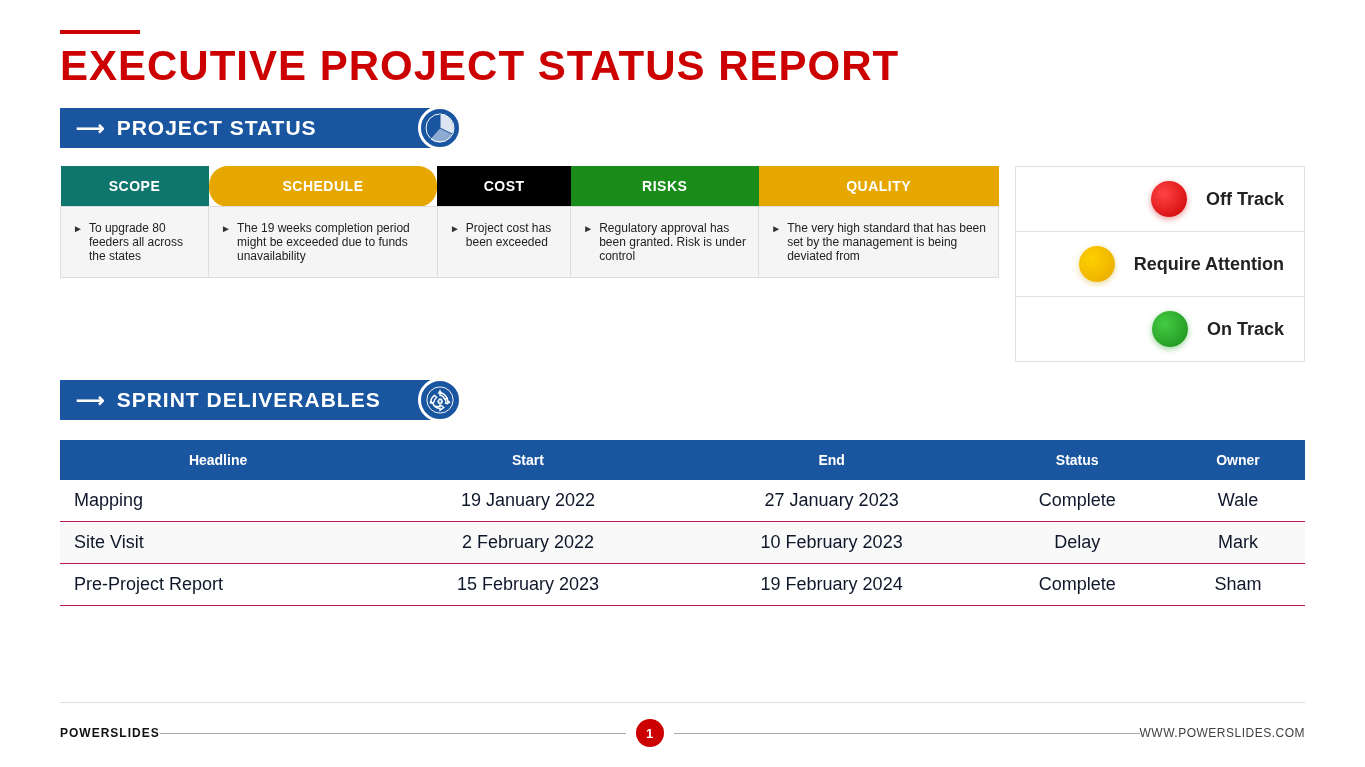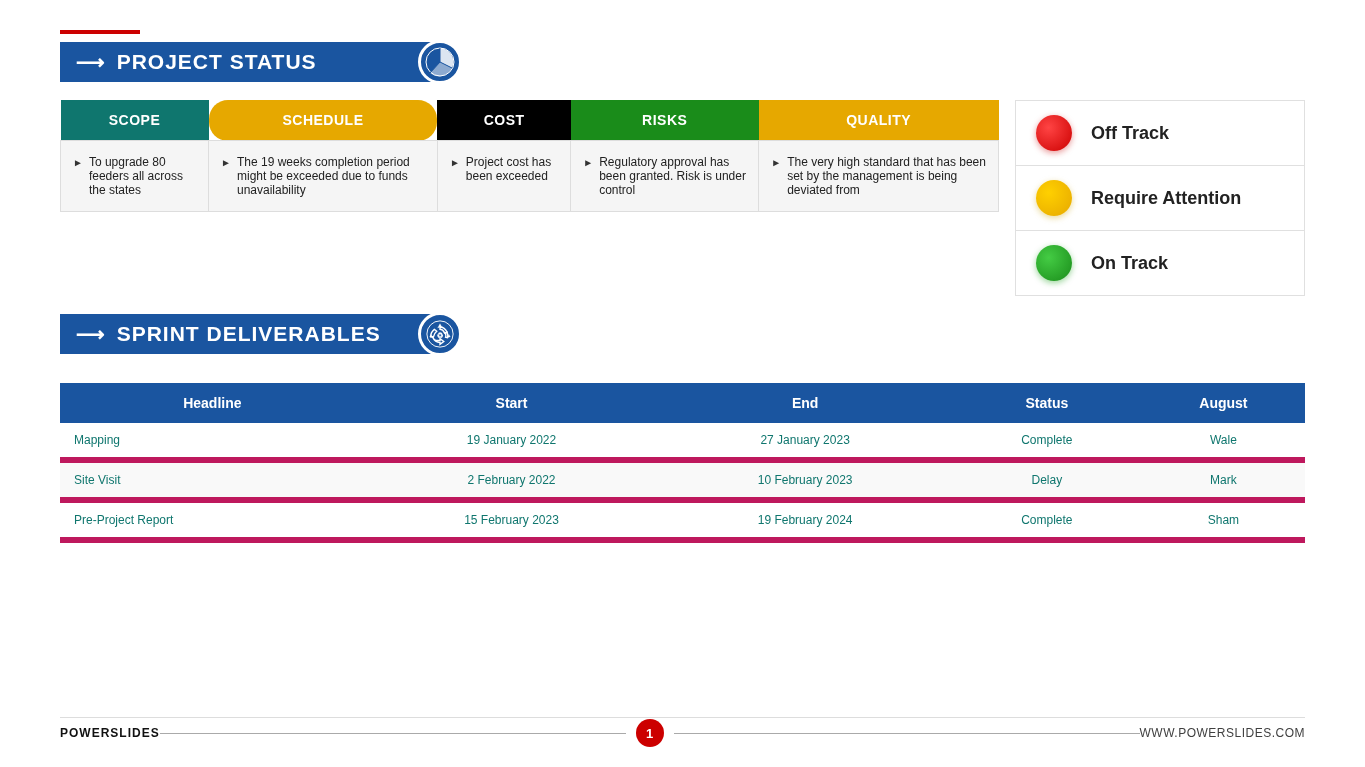--- a/index.html
+++ b/index.html
@@ -121,20 +121,21 @@
       width: 290px;
       border: 1px solid #e0e0e0;
       flex-shrink: 0;
     }
     .legend-item {
       display: flex;
       align-items: center;
       padding: 14px 20px;
       gap: 19px;
       border-bottom: 1px solid #e0e0e0;
+      justify-content: flex-end;
     }
     .legend-item:last-child { border-bottom: none; }
     .legend-dot {
       width: 36px;
       height: 36px;
       border-radius: 50%;
       flex-shrink: 0;
     }
     .dot-red { background: radial-gradient(circle at 35% 35%, #ff4444, #cc0000); box-shadow: 0 2px 6px rgba(200,0,0,0.4); }
     .dot-yellow { background: radial-gradient(circle at 35% 35%, #ffd000, #e6a800); box-shadow: 0 2px 6px rgba(200,160,0,0.4); }
@@ -142,44 +143,44 @@
     .legend-label {
       font-size: 18px;
       font-weight: 700;
       color: #222;
     }
     
     .sprint-section { flex: 1; }
     .deliverables-table {
       width: 100%;
       border-collapse: collapse;
-      margin-top: 11px;
+      margin-top: 2px;
     }
     .deliverables-table th {
       background: #1a55a0;
       color: white;
       font-size: 14px;
       font-weight: 700;
       padding: 12px 10px;
       text-align: center;
     }
     .deliverables-table td {
       padding: 10px 14px;
-      font-size: 12px;
-      color: #0f766e;
-      border-bottom: 6px solid #be185d;
+      font-size: 18px;
+      color: #0f172a;
+      border-bottom: 1px solid #be185d;
     }
     .deliverables-table tr:nth-child(even) td { background: #f9f9f9; }
     .deliverables-table td:not(:first-child) { text-align: center; }
     
     .footer {
       display: flex;
       align-items: center;
       justify-content: flex-end;
-      padding-top: 1px;
+      padding-top: 16px;
       border-top: 1px solid #ddd;
       margin-top: 4px;
     }
     .footer-left {
       font-size: 12px;
       font-weight: 900;
       color: #111;
       letter-spacing: 1px;
     }
     .footer-center-wrap {
@@ -227,20 +228,23 @@
       align-items: center;
       margin-bottom: 8px;
     }
   </style>
 </head>
 <body>
 
 <div class="page">
 
   <div class="header-line"></div>
+  <div class="main-title">
+    <span>EXECUTIVE PROJECT </span><span style="color:#cc0000;">STATUS REPORT</span>
+  </div>
 
   <div class="section-wrapper">
     <div class="section-header">
       <span class="arrow">⟶</span>
       <span class="section-title">PROJECT STATUS</span>
       <div class="section-icon">
         <svg class="pie-icon" viewBox="0 0 32 32">
           <circle cx="16" cy="16" r="14" fill="#1a55a0" stroke="white" stroke-width="1"></circle>
           <path d="M16 16 L16 2 A14 14 0 0 1 28 22 Z" fill="white" opacity="0.85"></path>
           <path d="M16 16 L28 22 A14 14 0 0 1 6 27 Z" fill="white" opacity="0.5"></path>
@@ -339,21 +343,21 @@
   </div>
 
   <div class="sprint-section">
     <table class="deliverables-table">
       <thead>
         <tr>
           <th>Headline</th>
           <th>Start</th>
           <th>End</th>
           <th>Status</th>
-          <th>August</th>
+          <th>Owner</th>
         </tr>
       </thead>
       <tbody id="deliverables-tbody">
       <tr>
             <td>Mapping</td>
             <td>19 January 2022</td>
             <td>27 January 2023</td>
             <td>Complete</td>
             <td>Wale</td>
           </tr>

